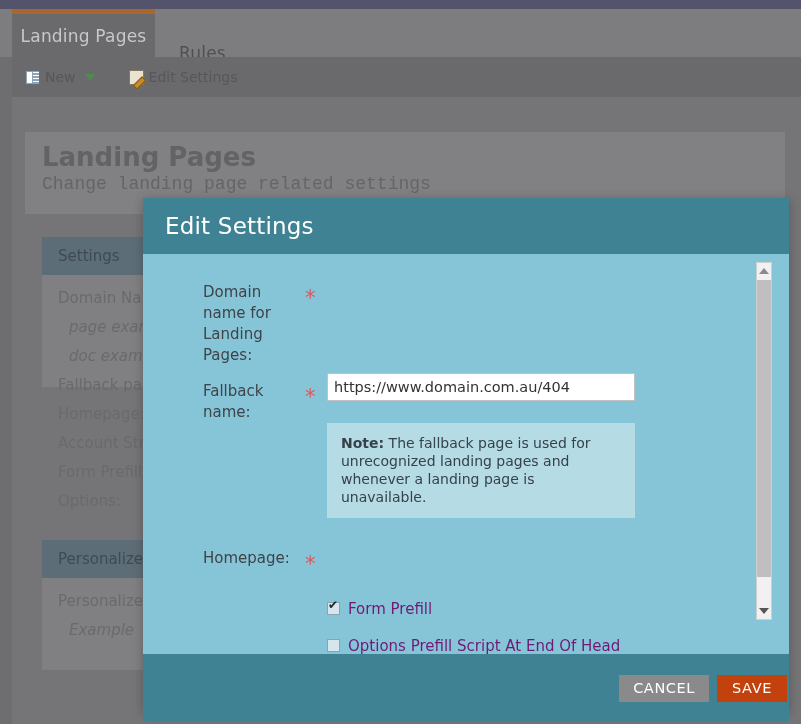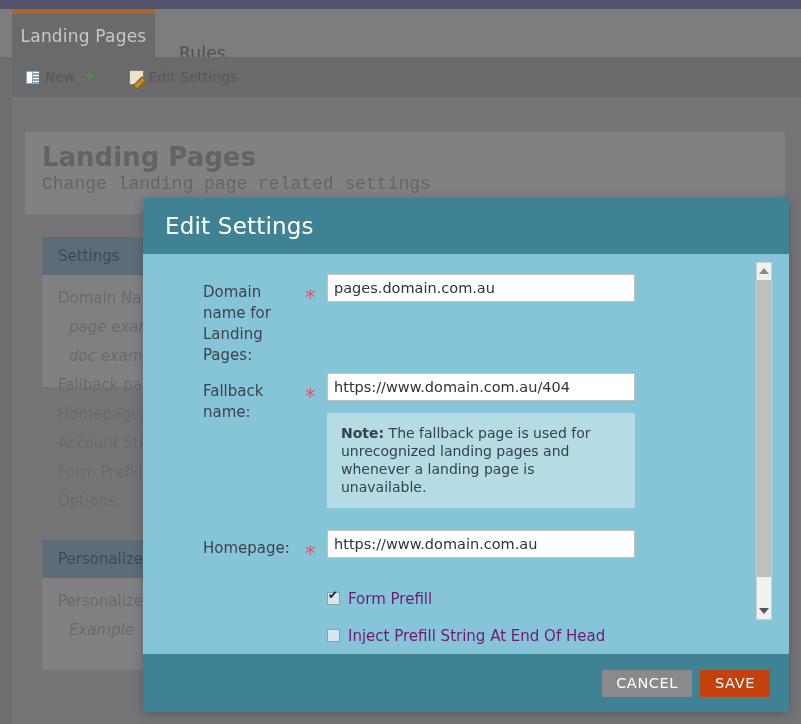--- a/index.html
+++ b/index.html
@@ -140,21 +140,21 @@
   }
   .frm-field { flex: 1; }
   .txt {
     width: 308px; height: 28px;
     background: #ffffff; border: 1px solid #c2c2c2;
     font-size: 14.5px; color: #333; font-family: "DejaVu Sans", sans-serif;
     padding: 0 6px; outline: none;
   }
   .note-box {
     width: 308px; background: #b5dbe5;
-    margin-top: 12px; padding: 11px 14px 12px 14px;
+    margin-top: 22px; padding: 11px 14px 12px 14px;
     font-size: 14px; color: #36424a; line-height: 18px;
   }
   .note-box b { font-weight: bold; }
   .row-gap { height: 15px; }
   .check-row {
     display: flex; align-items: flex-start;
     margin: 0 0 0 184px; padding-top: 16px;
     font-size: 15px; color: #701a75; line-height: 21px;
     width: 330px;
   }
@@ -188,23 +188,23 @@
   .tri-dn {
     width:0;height:0;border-left:5px solid transparent;border-right:5px solid transparent;
     border-top:6px solid #555555;
   }
   .vs-thumb {
     position: absolute; left: 0; top: 17px; width: 14px; height: 297px;
     background: #bfbfbf;
   }
 
   .dlg-footer {
-    height: 58px; background: #3f8293;
+    height: 68px; background: #3f8293;
     display: flex; align-items: center; justify-content: flex-end;
-    padding-right: 19px; gap: 8px;
+    padding-right: 2px; gap: 8px;
   }
   .btn {
     height: 27px; min-width: 70px;
     border: none; color: #ffffff; font-size: 14.5px; letter-spacing: .6px;
     font-family: "DejaVu Sans", sans-serif; cursor: pointer;
     padding: 0 14px;
   }
   .btn-cancel { background: #8a8a8a; }
   .btn-save { background: #c2410c; }
 </style>
@@ -274,54 +274,48 @@
     <span class="dlg-title">Edit Settings</span>
   </div>
 
   <div class="dlg-body">
 
     <div class="dlg-scrollarea">
 
       <div class="form-row">
         <div class="frm-label">Domain name for Landing Pages:</div>
         <div class="frm-star">*</div>
-        <div class="frm-field">
-          <input class="txt" type="text" value="pages.domain.com.au" style="">
-        </div>
       </div>
 
       <div class="form-row">
         <div class="frm-label">Fallback name:</div>
         <div class="frm-star">*</div>
         <div class="frm-field">
           <input class="txt" type="text" value="https://www.domain.com.au/404" style="">
           <div class="note-box">
             <b>Note:</b><span> The fallback page is used for unrecognized landing pages and whenever a landing page is unavailable.</span>
           </div>
         </div>
       </div>
 
       <div class="row-gap"></div>
 
       <div class="form-row">
         <div class="frm-label">Homepage:</div>
         <div class="frm-star">*</div>
-        <div class="frm-field">
-          <input class="txt" type="text" value="https://www.domain.com.au" style="">
-        </div>
       </div>
 
       <div class="check-row">
         <span class="cb checked"></span>
         <span>Form Prefill</span>
       </div>
 
       <div class="check-row">
         <span class="cb"></span>
-        <span>Inject Prefill String At End Of Head</span>
+        <span>Options Prefill Script At End Of Head</span>
       </div>
 
       <div class="check-row wide">
         
         
       </div>
 
     </div>
 
     <div class="vscroll">

